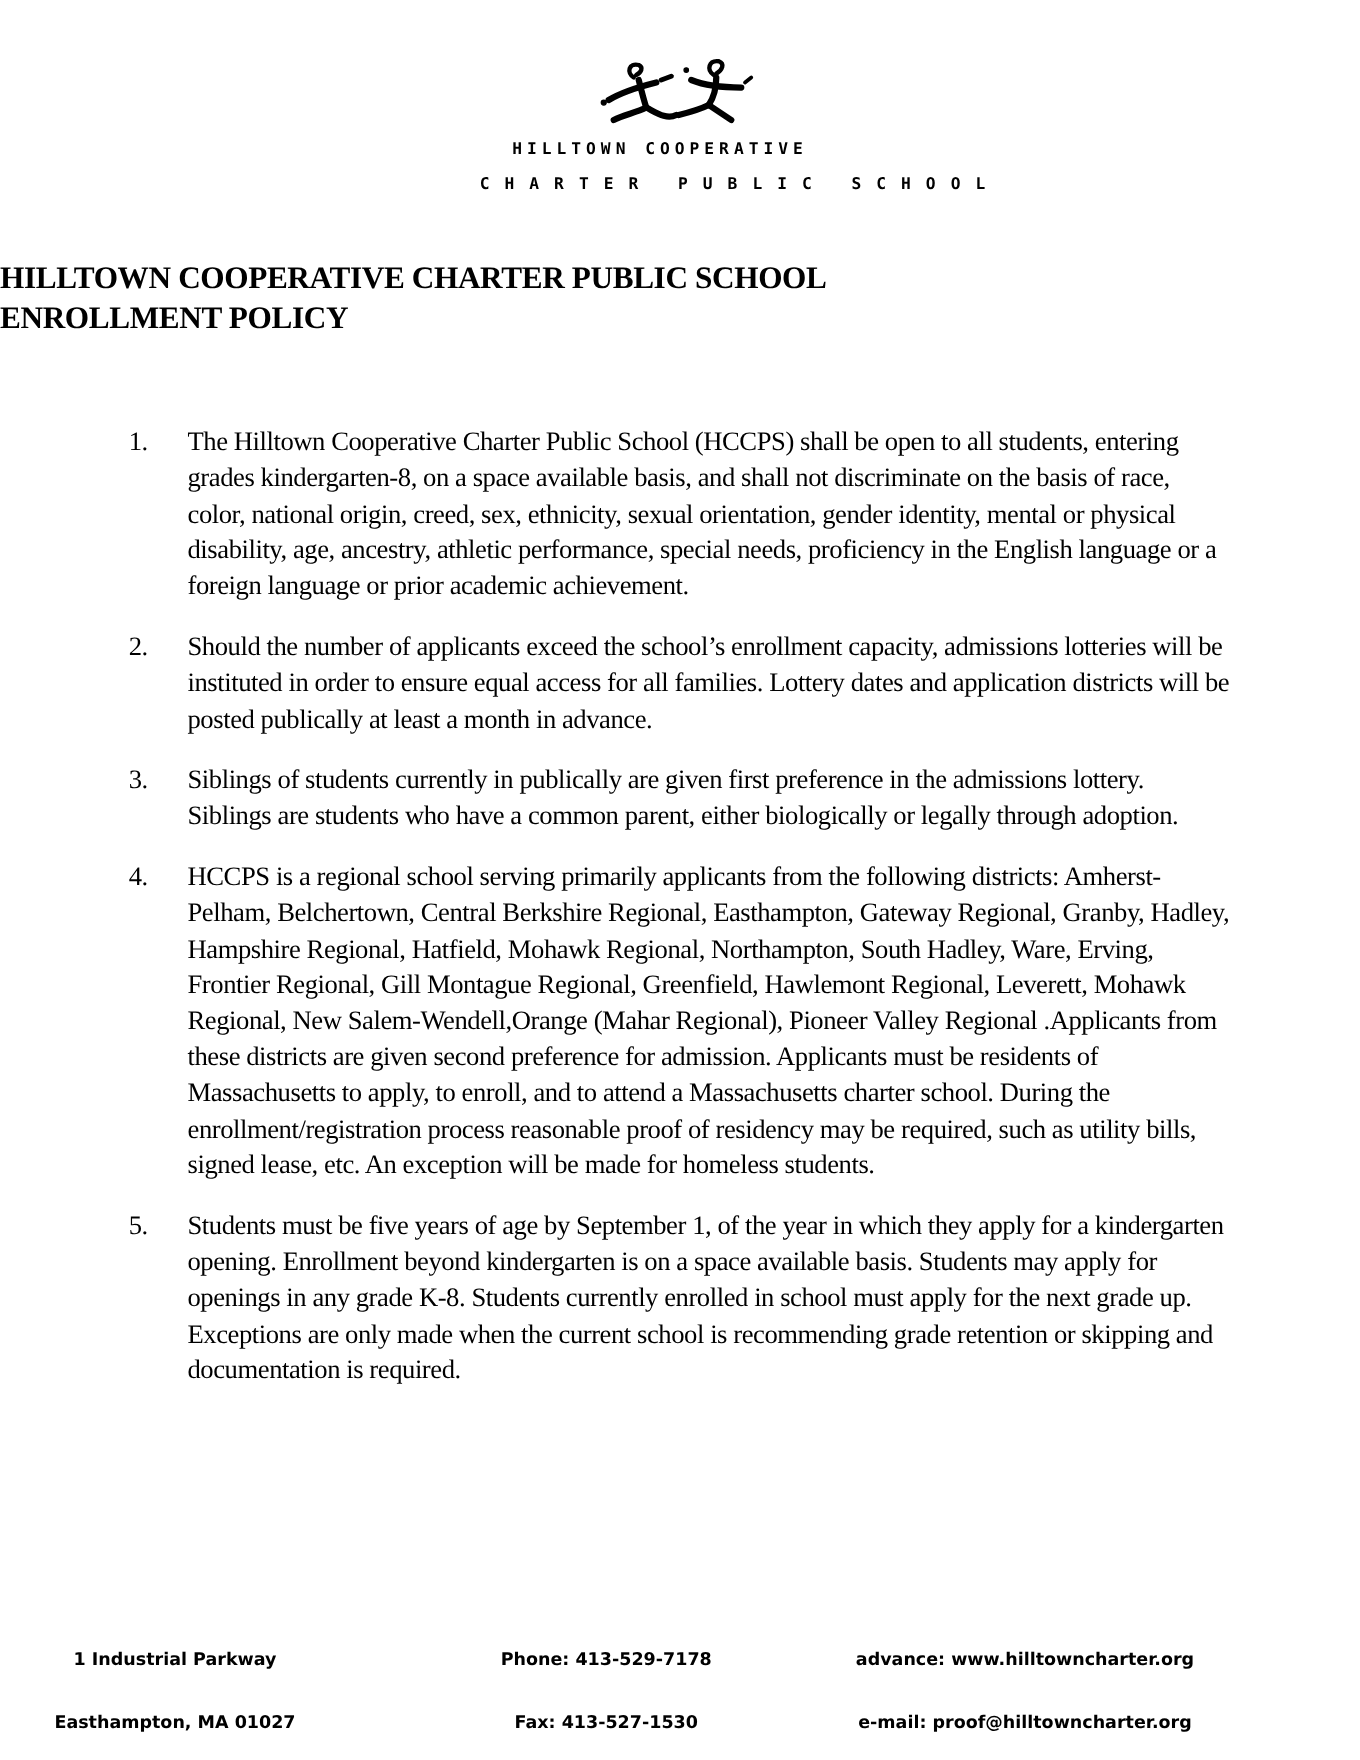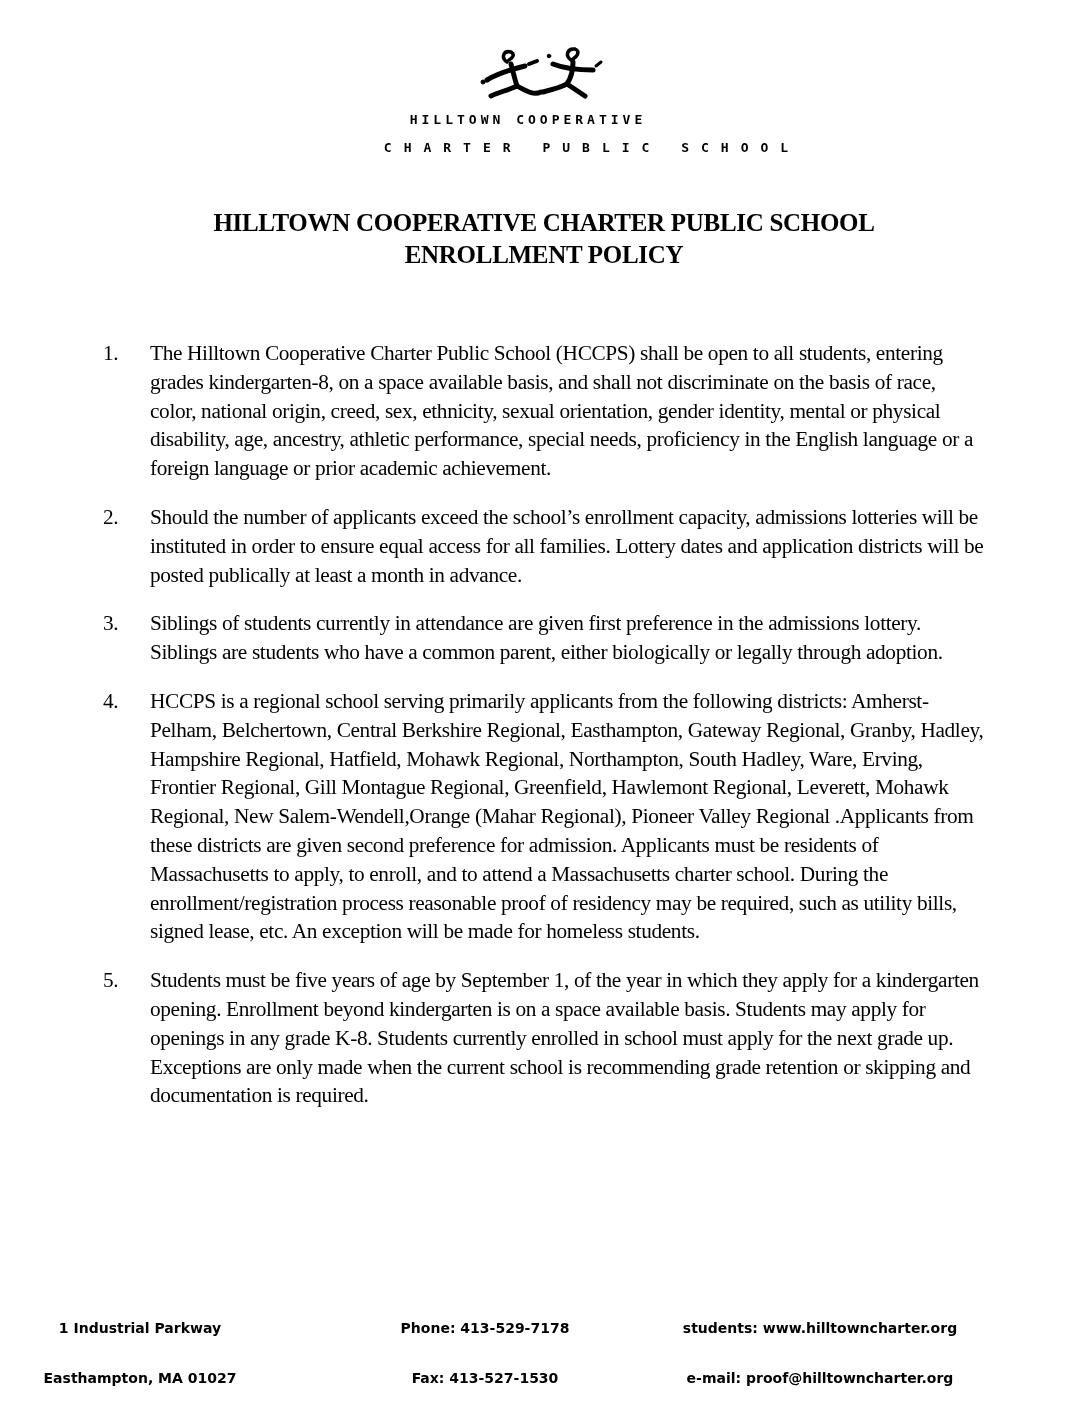--- a/index.html
+++ b/index.html
@@ -6,21 +6,21 @@
     body { width: 1088px; height: 1408px; position: relative; overflow: hidden; color: #000; }
     .page { position: absolute; left: 0; top: 0; width: 1088px; height: 1408px; background: #fff; }
 
     .logo { position: absolute; left: 0; top: 40px; width: 1088px; text-align: center; }
     .logo-mark { display: block; margin: 0 auto; width: 150px; height: 70px; }
     .logo-line1 { position: absolute; left: 0; width: 1056px; top: 72px; text-align: center;
       font-family: "DejaVu Sans Mono", monospace; font-weight: bold; font-size: 13px; letter-spacing: 4px; }
     .logo-line2 { position: absolute; left: 0; width: 1088px; top: 100px; text-align: center;
       font-family: "DejaVu Sans Mono", monospace; font-weight: bold; font-size: 13px; letter-spacing: 12px; margin-left: 48px; }
 
-    .title { position: absolute; left: 0; width: 1088px; top: 207px; text-align: center;
+    .title { position: absolute; left: 0; width: 1088px; top: 207px; text-align: left;
       font-family: "Liberation Serif", serif; font-weight: bold; font-size: 25px; line-height: 32px; letter-spacing: -0.3px; }
 
     .items { position: absolute; left: 103px; top: 327px; width: 900px; margin: 0; padding: 0; list-style: none;
       font-family: "Liberation Serif", serif; font-size: 21.3px; line-height: 28.8px; letter-spacing: -0.35px; }
     .item { position: relative; padding-left: 47px; margin: 0 0 20px 0; }
     .item-num { position: absolute; left: 0; top: 0; }
     .item-text { display: block; width: 835px; margin-top: 12px; }
 
     .footer { position: absolute; top: 1290px; left: 0; width: 1088px;
       font-family: "DejaVu Sans", sans-serif; font-size: 14px; line-height: 24px; font-weight: bold; }
@@ -74,21 +74,21 @@
     <li class="item">
       <span class="item-num">1.</span>
       <span class="item-text">The Hilltown Cooperative Charter Public School (HCCPS) shall be open to all students, entering grades kindergarten-8, on a space available basis, and shall not discriminate on the basis of race, color, national origin, creed, sex, ethnicity, sexual orientation, gender identity, mental or physical disability, age, ancestry, athletic performance, special needs, proficiency in the English language or a foreign language or prior academic achievement.</span>
     </li>
     <li class="item">
       <span class="item-num">2.</span>
       <span class="item-text">Should the number of applicants exceed the school’s enrollment capacity, admissions lotteries will be instituted in order to ensure equal access for all families. Lottery dates and application districts will be posted publically at least a month in advance.</span>
     </li>
     <li class="item">
       <span class="item-num">3.</span>
-      <span class="item-text">Siblings of students currently in attendance are given first preference in the admissions lottery. Siblings are students who have a common parent, either biologically or legally through adoption.</span>
+      <span class="item-text">Siblings of students currently in publically are given first preference in the admissions lottery. Siblings are students who have a common parent, either biologically or legally through adoption.</span>
     </li>
     <li class="item">
       <span class="item-num">4.</span>
       <span class="item-text">HCCPS is a regional school serving primarily applicants from the following districts: Amherst-Pelham, Belchertown, Central Berkshire Regional, Easthampton, Gateway Regional, Granby, Hadley, Hampshire Regional, Hatfield, Mohawk Regional, Northampton, South Hadley, Ware, Erving, Frontier Regional, Gill Montague Regional, Greenfield, Hawlemont Regional, Leverett, Mohawk Regional, New Salem-Wendell,Orange (Mahar Regional), Pioneer Valley Regional .Applicants from these districts are given second preference for admission. Applicants must be residents of Massachusetts to apply, to enroll, and to attend a Massachusetts charter school. During the enrollment/registration process reasonable proof of residency may be required, such as utility bills, signed lease, etc. An exception will be made for homeless students.</span>
     </li>
     <li class="item">
       <span class="item-num">5.</span>
       <span class="item-text">Students must be five years of age by September 1, of the year in which they apply for a kindergarten opening. Enrollment beyond kindergarten is on a space available basis. Students may apply for openings in any grade K-8.  Students currently enrolled in school must apply for the next grade up.  Exceptions are only made when the current school is recommending grade retention or skipping and documentation is required.</span>
     </li>
   </ol>
@@ -96,18 +96,18 @@
   <div class="footer">
     <div class="footer-col left">
       <div>1 Industrial Parkway</div>
       <div>Easthampton, MA 01027</div>
     </div>
     <div class="footer-col mid">
       <div>Phone: 413-529-7178</div>
       <div>Fax: 413-527-1530</div>
     </div>
     <div class="footer-col right">
-      <div>students: www.hilltowncharter.org</div>
+      <div>advance: www.hilltowncharter.org</div>
       <div>e-mail: proof@hilltowncharter.org</div>
     </div>
   </div>
 
 </div>
 
 </body></html>

